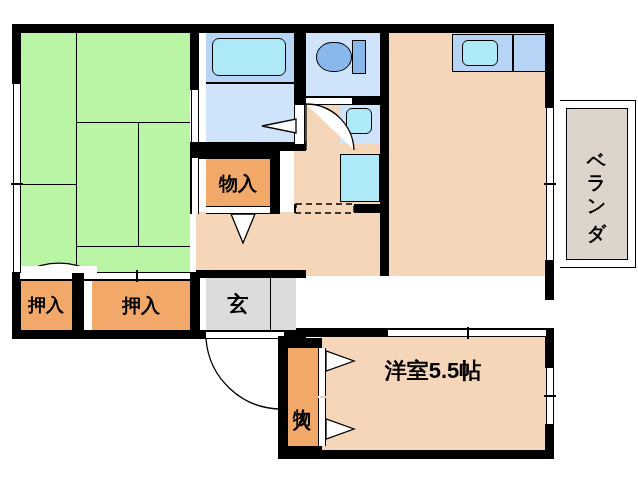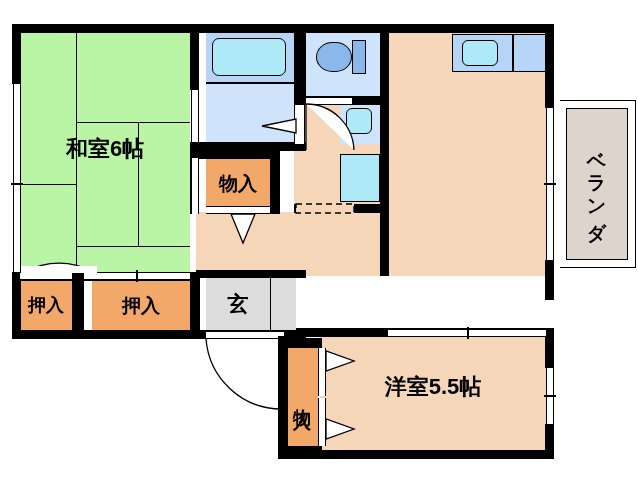--- a/index.html
+++ b/index.html
@@ -179,24 +179,23 @@
   <svg class="abs" style="left:21px;top:232px;width:74px;height:42px;" viewBox="0 0 74 42">
     <path d="M72,40 A70,70 0 0 0 4,40" fill="#ffffff" stroke="#000" stroke-width="1.3"></path>
   </svg>
   <div class="abs fill" style="left:21px;top:266px;width:76px;height:7px;background:#ffffff;"></div>
 
   <div class="abs fill" style="left:199px;top:214px;width:70px;height:56px;background:#f5d6b8;"></div>
   <svg class="abs" style="left:230px;top:214px;width:26px;height:30px;" viewBox="0 0 26 30">
     <polygon points="1,0 25,0 13,29" fill="#ffffff" stroke="#000" stroke-width="1.3"></polygon>
   </svg>
 
-  <div class="label lbl-room" style="left:20px;top:132px;width:170px;height:34px;">和室6帖</div>
-
-
-  <div class="label lbl-room" style="left:320px;top:370px;width:226px;height:34px;">洋室5.5帖</div>
+
+
+  <div class="label lbl-room" style="left:320px;top:354px;width:226px;height:34px;">洋室5.5帖</div>
 
   <div class="label lbl-vert" style="left:566px;top:122px;width:62px;height:126px;">ベランダ</div>
 
   <div class="label lbl-small" style="left:20px;top:288px;width:52px;height:34px;font-size:18px;">押入</div>
 
   <div class="label lbl-small" style="left:92px;top:288px;width:98px;height:34px;">押入</div>
 
   <div class="label lbl-small" style="left:206px;top:166px;width:64px;height:34px;">物入</div>
 
   <div class="label lbl-vert" style="left:286px;top:358px;width:32px;height:78px;font-size:18px;">物入</div>

